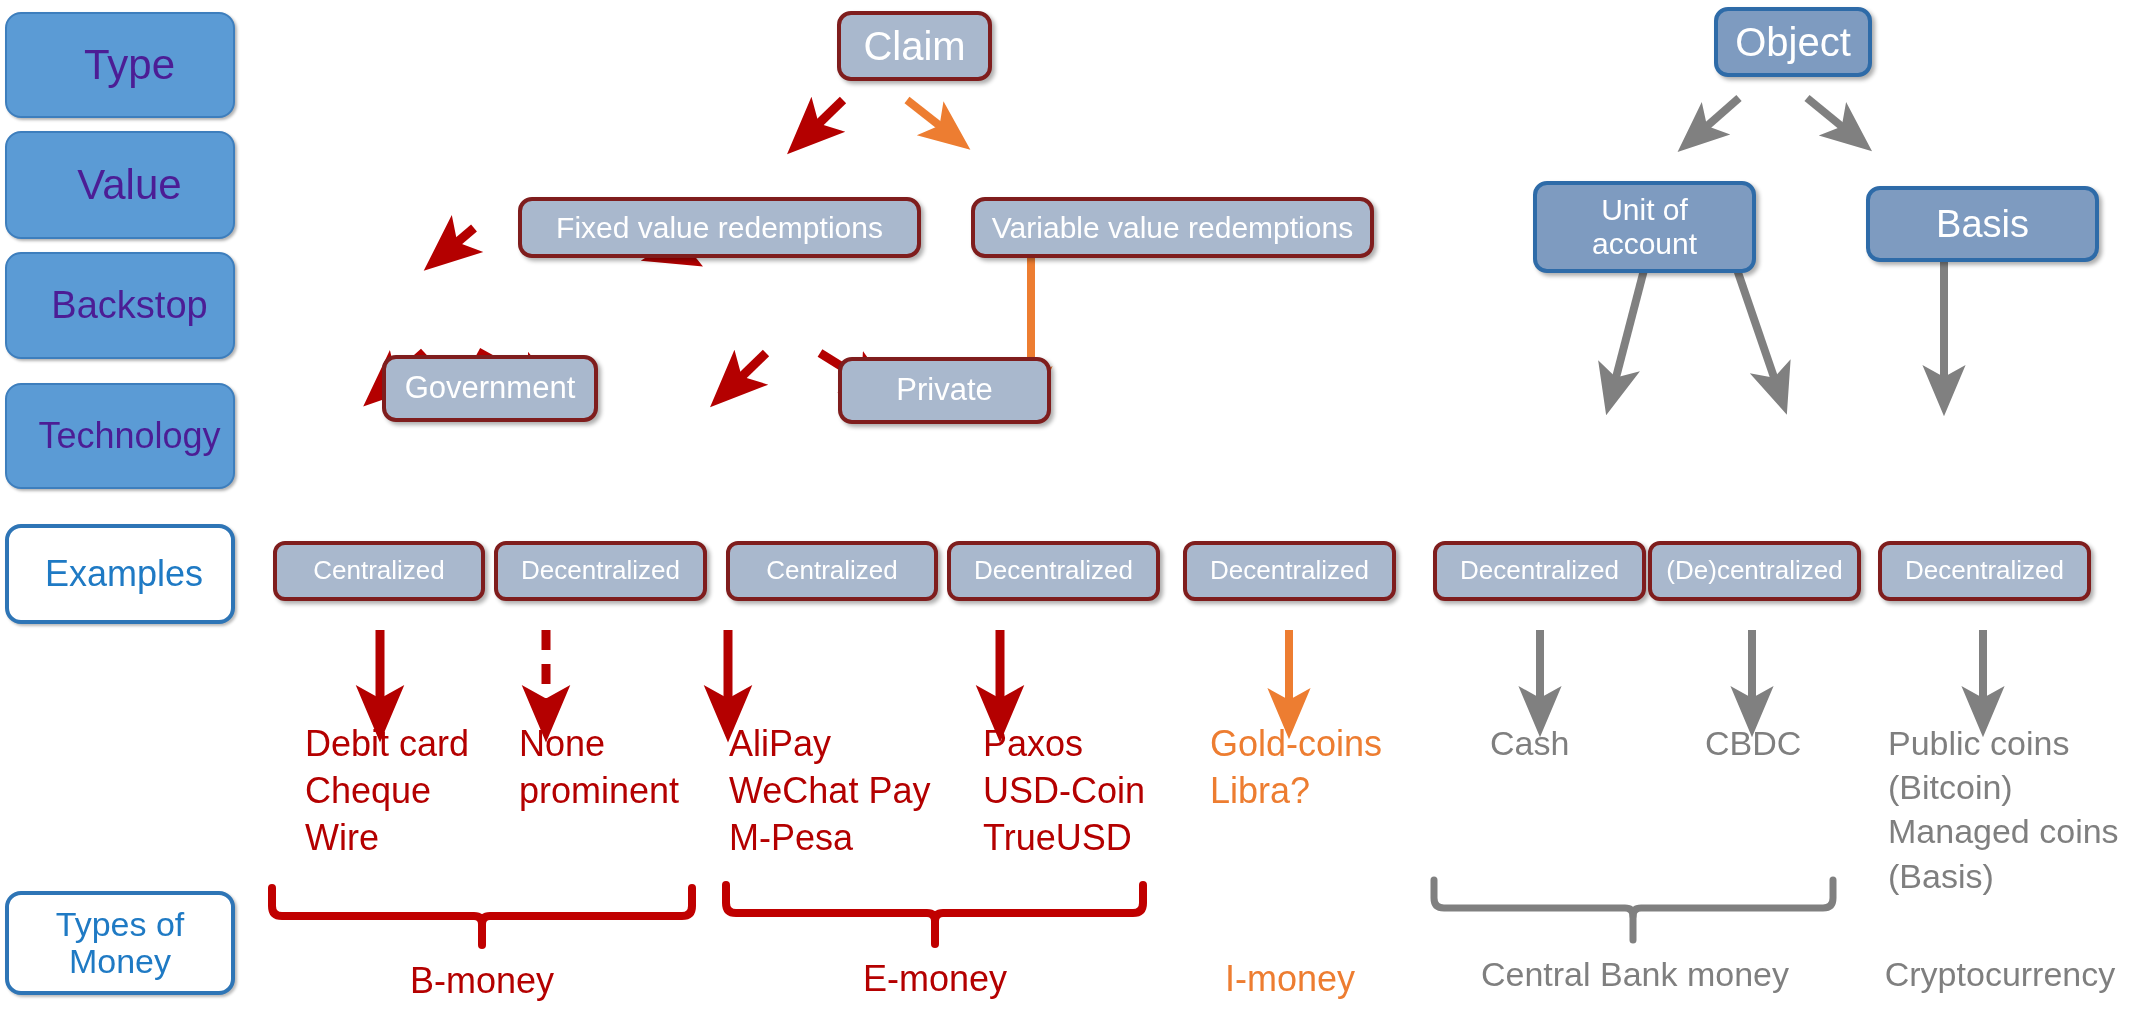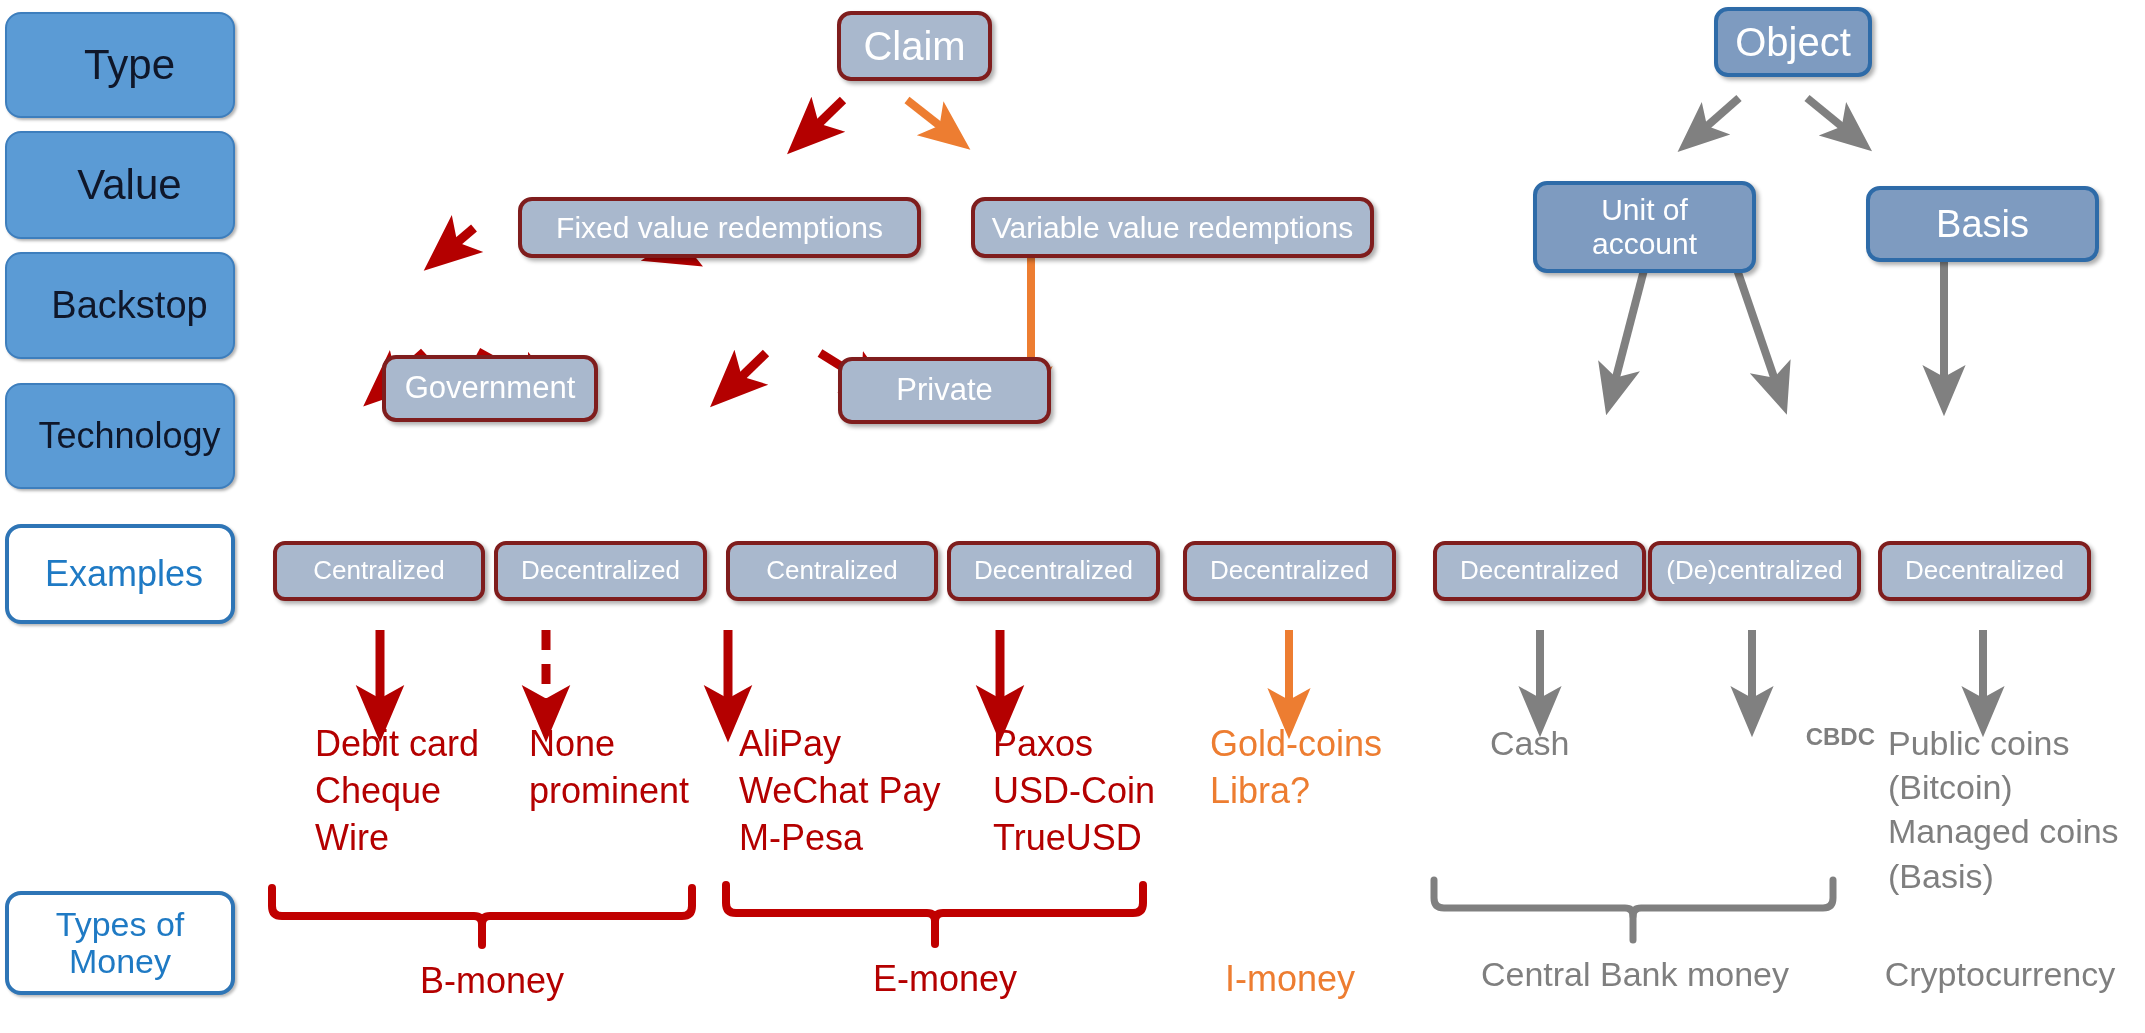--- a/index.html
+++ b/index.html
@@ -12,21 +12,21 @@
     position:absolute;
     display:flex;align-items:center;justify-content:center;
     text-align:center;
     border-radius:16px;
     box-sizing:border-box;
     line-height:1.08;
   }
   .rowlabel.filled{
     background:#5b9bd5;
     border:2px solid #3d7ebd;
-    color:#0f172a;
+    color:#4c1d95;
     box-shadow:2px 2px 3px rgba(0,0,0,.30);
     padding-left:19px;
   }
   .rowlabel.hollow{
     background:#ffffff;
     border:4px solid #2e75b6;
     color:#1f7ac4;
     box-shadow:2px 2px 3px rgba(0,0,0,.28);
   }
 
@@ -43,21 +43,21 @@
   }
   .node.claim{ background:#a9b8cd; border:4px solid #7f1d1d; }
   .node.object{ background:#7e9bc0; border:4px solid #2e6ba8; }
 
   
   .leaftext{
     position:absolute;
     line-height:1.30;
     white-space:pre-line;
   }
-  .c-red{ color:#b40000;margin-left:10px; }
+  .c-red{ color:#b40000; }
   .c-orange{ color:#ed7d31; }
   .c-gray{ color:#7f7f7f; }
 
   .moneylabel{
     position:absolute;
     text-align:center;
     white-space:nowrap;
   }
 
   svg.overlay{position:absolute;left:0;top:0;width:2145px;height:1033px;pointer-events:none;}
@@ -233,21 +233,21 @@
 
   <div class="leaftext c-red" style="left:983px;top:721px;width:230px;font-size:36px;text-align:left;">Paxos
 USD-Coin
 TrueUSD</div>
 
   <div class="leaftext c-orange" style="left:1210px;top:721px;width:230px;font-size:36px;text-align:left;">Gold-coins
 Libra?</div>
 
   <div class="leaftext c-gray" style="left:1490px;top:721px;width:170px;font-size:34px;text-align:left;">Cash</div>
 
-  <div class="leaftext c-gray" style="left:1705px;top:721px;width:170px;font-size:24px;text-align:right;font-weight:bold;">CBDC</div>
+  <div class="leaftext c-gray" style="left:1705px;top:721px;width:170px;font-size:34px;text-align:left;">CBDC</div>
 
   <div class="leaftext c-gray" style="left:1888px;top:721px;width:260px;font-size:34px;text-align:left;">Public coins
 (Bitcoin)
 Managed coins
 (Basis)</div>
 
   <div class="moneylabel c-red" style="left:382px;top:960px;width:200px;font-size:36px;">B-money</div>
 
   <div class="moneylabel c-red" style="left:835px;top:958px;width:200px;font-size:36px;">E-money</div>
 

